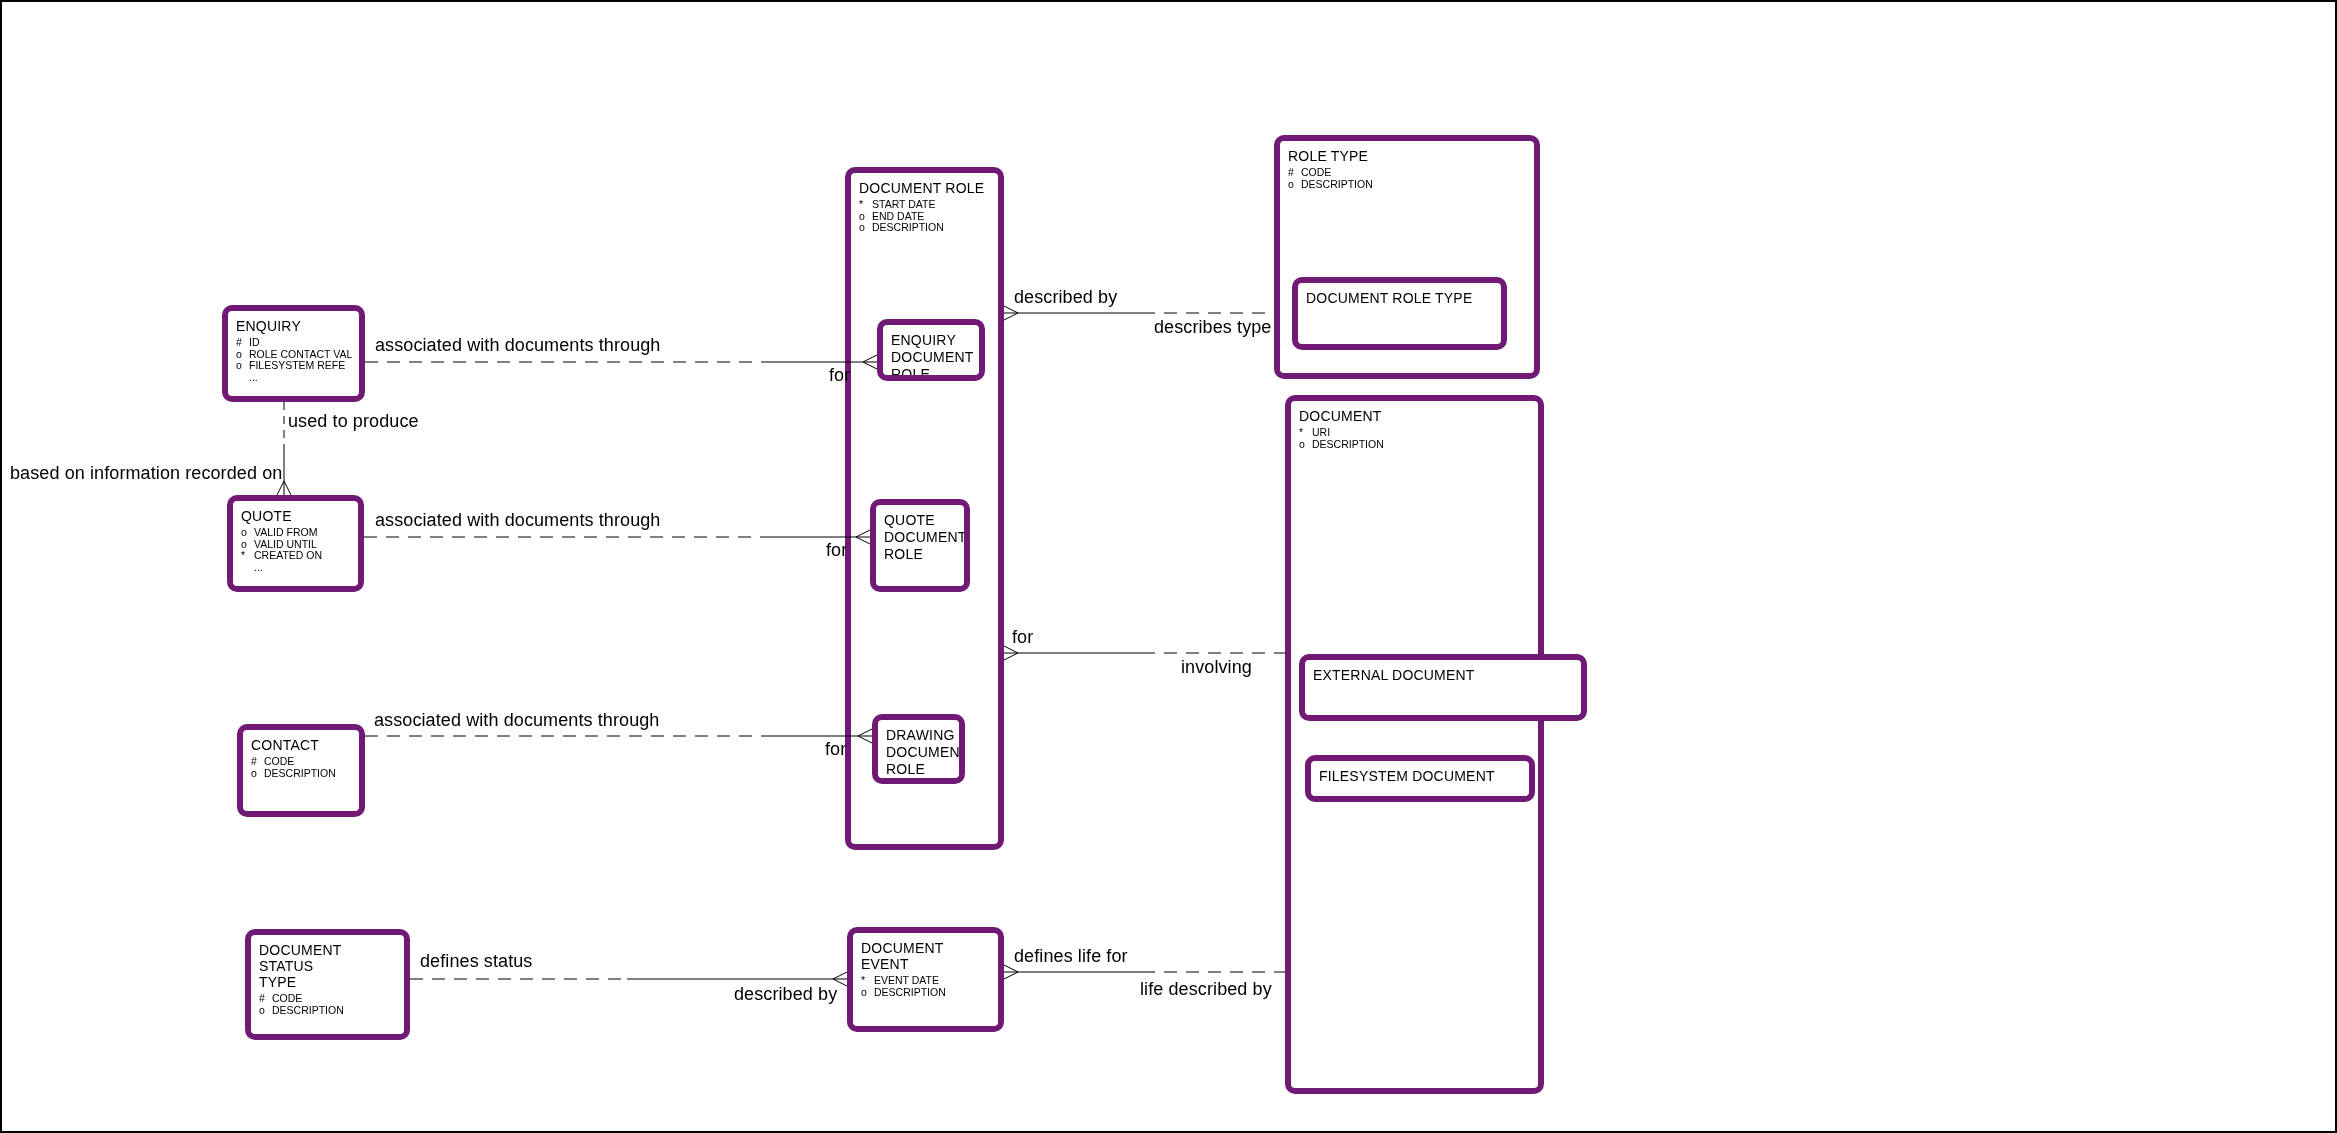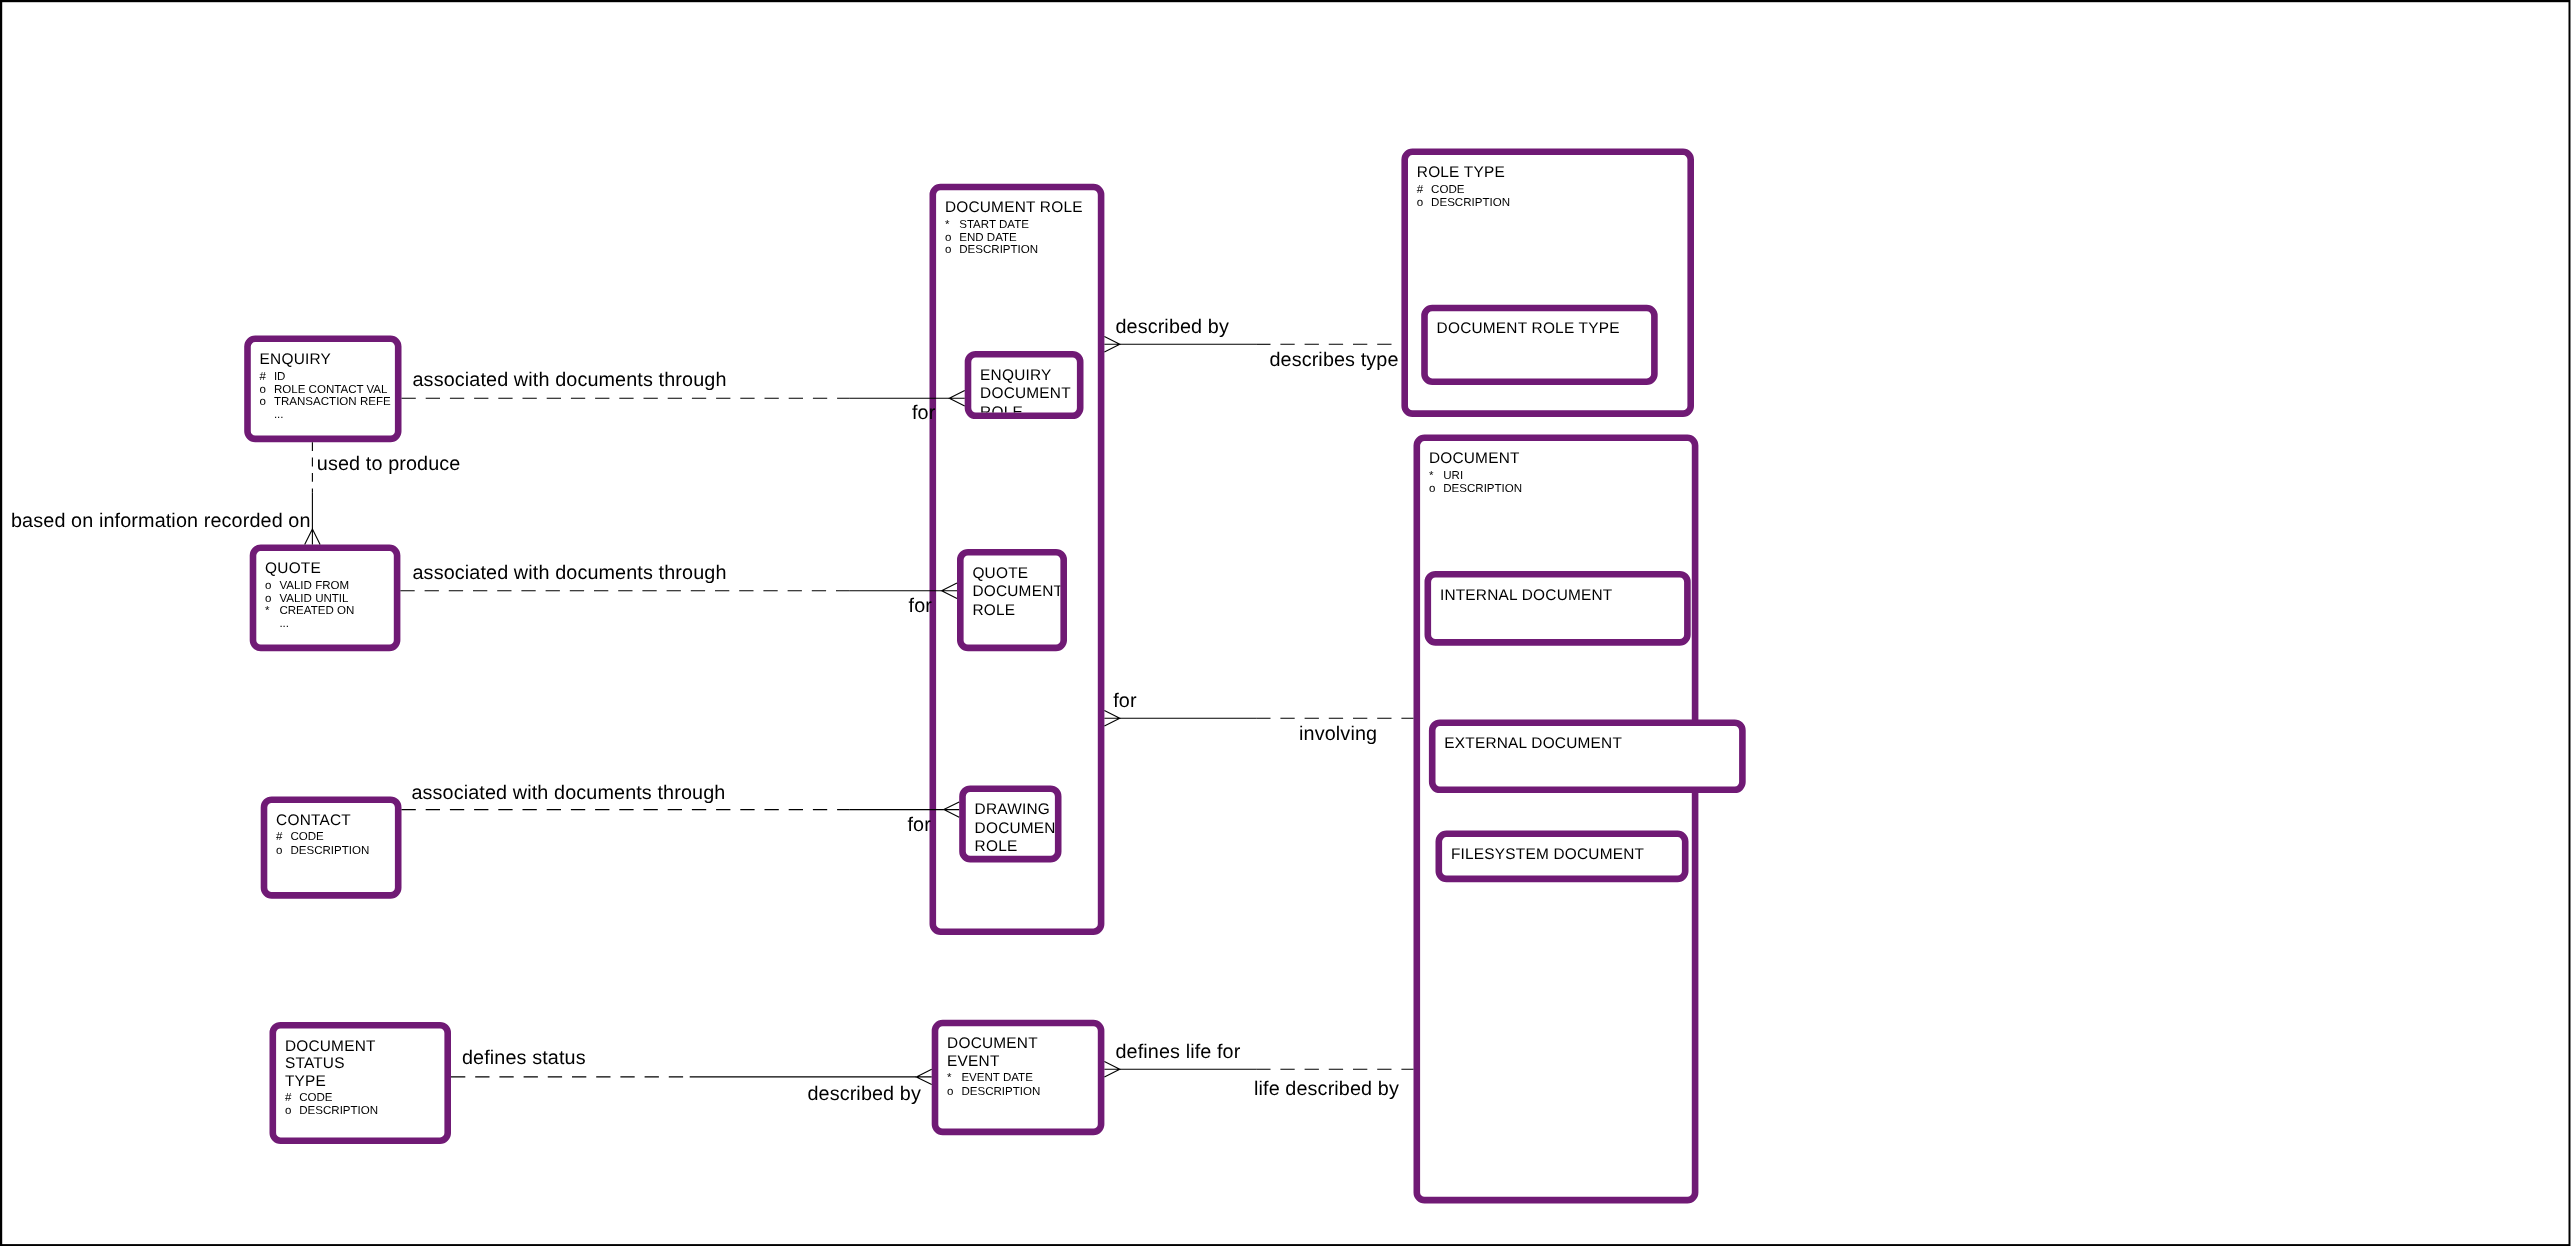--- a/index.html
+++ b/index.html
@@ -25,21 +25,21 @@
 </style>
 </head>
 <body>
 
 <div id="canvas">
 
   <div class="entity" style="left:220px;top:303px;width:143px;height:97px">
     <div class="etitle">ENQUIRY</div>
     <div class="attr"><span class="am">#</span><span class="an">ID</span></div>
     <div class="attr"><span class="am">o</span><span class="an">ROLE CONTACT VAL</span></div>
-    <div class="attr"><span class="am">o</span><span class="an">TRANSACTION REFE</span></div>
+    <div class="attr"><span class="am">o</span><span class="an">FILESYSTEM REFE</span></div>
     <div class="attr"><span class="am"></span><span class="an">...</span></div>
   </div>
 
   <div class="entity" style="left:225px;top:493px;width:137px;height:97px">
     <div class="etitle">QUOTE</div>
     <div class="attr"><span class="am">o</span><span class="an">VALID FROM</span></div>
     <div class="attr"><span class="am">o</span><span class="an">VALID UNTIL</span></div>
     <div class="attr"><span class="am">*</span><span class="an">CREATED ON</span></div>
     <div class="attr"><span class="am"></span><span class="an">...</span></div>
   </div>
@@ -78,23 +78,20 @@
   <div class="entity sub" style="left:1290px;top:275px;width:215px;height:73px">
     <div class="etitle">DOCUMENT ROLE TYPE</div>
   </div>
 
   <div class="entity" style="left:1283px;top:393px;width:259px;height:699px">
     <div class="etitle">DOCUMENT</div>
     <div class="attr"><span class="am">*</span><span class="an">URI</span></div>
     <div class="attr"><span class="am">o</span><span class="an">DESCRIPTION</span></div>
   </div>
 
-  <div class="entity sub" style="left:1293px;top:517px;width:242px;height:68px">
-    <div class="etitle">INTERNAL DOCUMENT</div>
-  </div>
 
   <div class="entity sub" style="left:1297px;top:652px;width:288px;height:67px">
     <div class="etitle">EXTERNAL DOCUMENT</div>
   </div>
 
   <div class="entity sub" style="left:1303px;top:753px;width:230px;height:47px">
     <div class="etitle">FILESYSTEM DOCUMENT</div>
   </div>
 
   <div class="entity" style="left:243px;top:927px;width:165px;height:111px">

